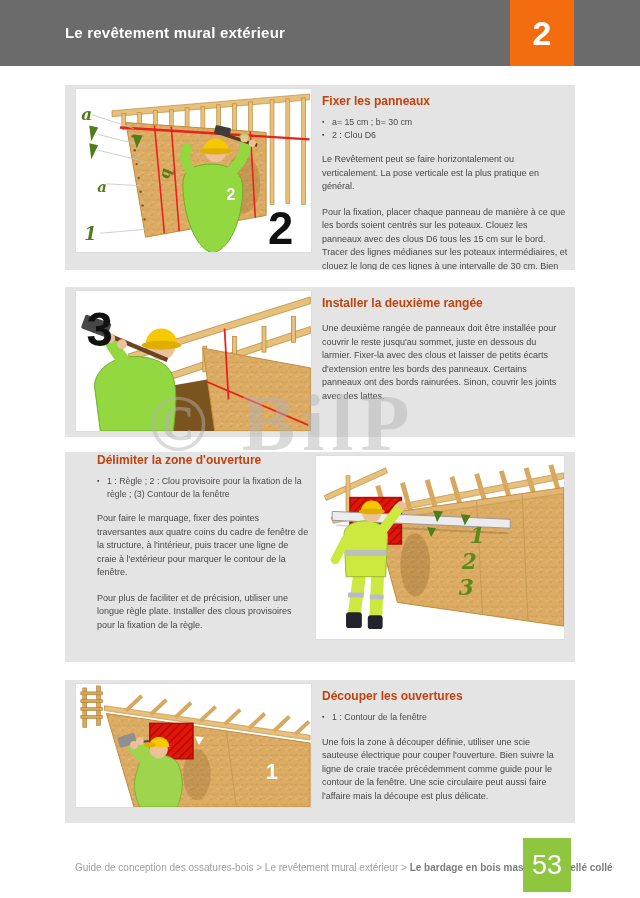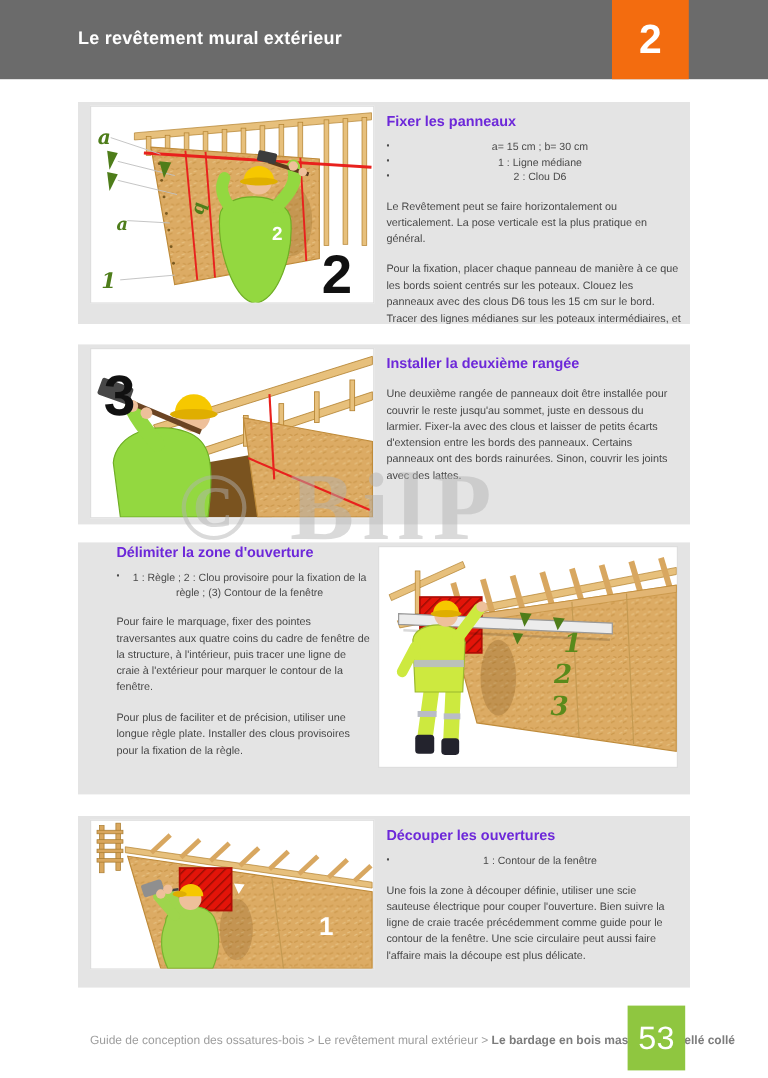--- a/index.html
+++ b/index.html
@@ -22,22 +22,22 @@
   .figbox{position:absolute;background:#ffffff;border:1px solid #dedede;box-sizing:border-box;}
   #card1 .figbox{left:10px;top:3px;width:237px;height:165px;}
   #card2 .figbox{left:10px;top:3px;width:237px;height:142px;}
   #card3 .figbox{left:250px;top:3px;width:250px;height:185px;}
   #card4 .figbox{left:10px;top:3px;width:237px;height:125px;}
   .figbox svg{display:block;width:100%;height:100%;}
 
   .textcol{position:absolute;top:0;color:#474747;}
   #card1 .textcol,#card2 .textcol,#card4 .textcol{left:257px;width:246px;padding-top:9px;}
   #card3 .textcol{left:32px;width:212px;padding-top:1px;}
-  .sec-title{font-size:12px;font-weight:bold;color:#6d28d9;margin:0 0 8px 0;}
-  ul.bullets{list-style:none;margin:0 0 6px 0;padding:0;font-size:8.8px;line-height:12.5px;color:#4a4a4a;text-align:center;}
+  .sec-title{font-size:12px;font-weight:bold;color:#c2410c;margin:0 0 8px 0;}
+  ul.bullets{list-style:none;margin:0 0 6px 0;padding:0;font-size:8.8px;line-height:12.5px;color:#4a4a4a;}
   ul.bullets li{position:relative;padding-left:10px;}
   ul.bullets li::before{content:"▪";position:absolute;left:0;top:0;font-size:7px;color:#4a4a4a;}
   p.para{margin:12px 0 3px 0;font-size:9px;line-height:13.5px;}
 
   
   .watermark{position:absolute;left:148px;top:378px;z-index:40;font-weight:bold;font-size:80px;
              font-family:Liberation Serif, serif;color:rgba(178,178,178,.48);letter-spacing:7px;
              pointer-events:none;}
 
   
@@ -136,21 +136,20 @@
           <text font-size="15" transform="translate(88,80) rotate(100)">b</text>
         </g>
         <text x="152" y="112" font-size="16" font-weight="bold" fill="#ffffff">2</text>
         <text x="194" y="157" font-size="46" font-weight="bold" fill="#111111">2</text>
       </svg>
     </div>
     <div class="textcol">
       <h3 class="sec-title">Fixer les panneaux</h3>
       <ul class="bullets">
         <li>a= 15 cm ; b= 30 cm</li>
-        <li>1 : Ligne médiane</li>
         <li>2 : Clou D6</li>
       </ul>
       <p class="para">Le Revêtement peut se faire horizontalement ou verticalement. La pose verticale est la plus pratique en général.</p>
       <p class="para">Pour la fixation, placer chaque panneau de manière à ce que les bords soient centrés sur les poteaux. Clouez les panneaux avec des clous D6 tous les 15 cm sur le bord. Tracer des lignes médianes sur les poteaux intermédiaires, et clouez le long de ces lignes à une intervalle de 30 cm. Bien suivre la ligne de craie tracée.</p>
     </div>
   </div>
 
   <div class="card" id="card2">
     <div class="figbox">
       <svg viewBox="0 0 237 142">

